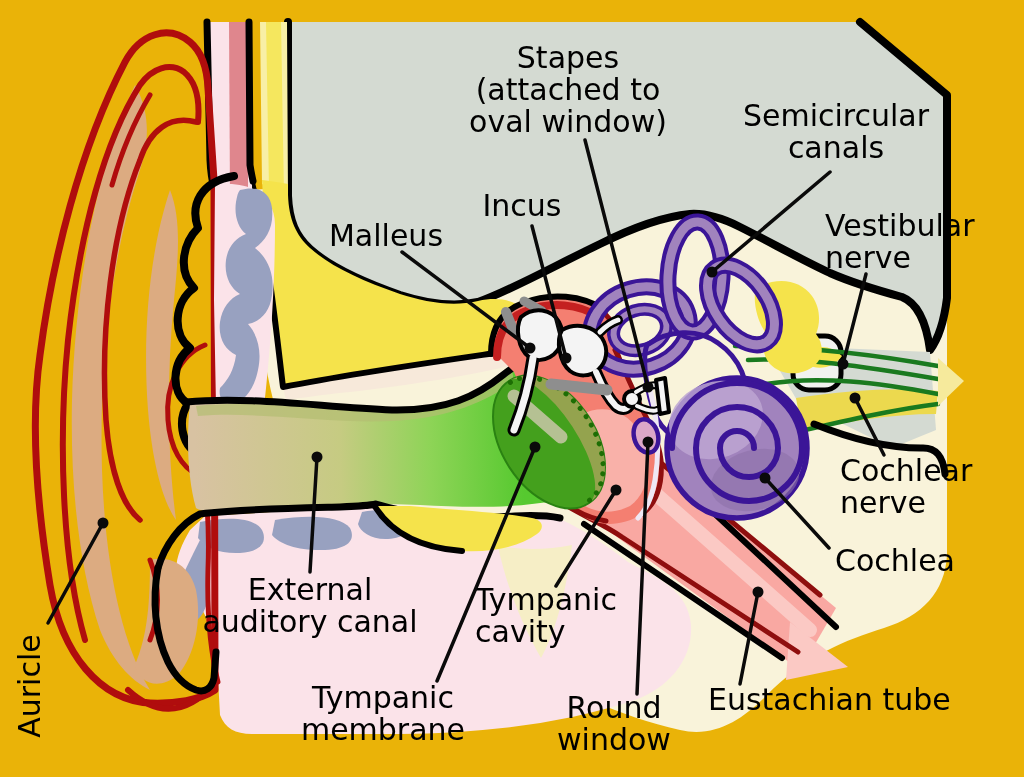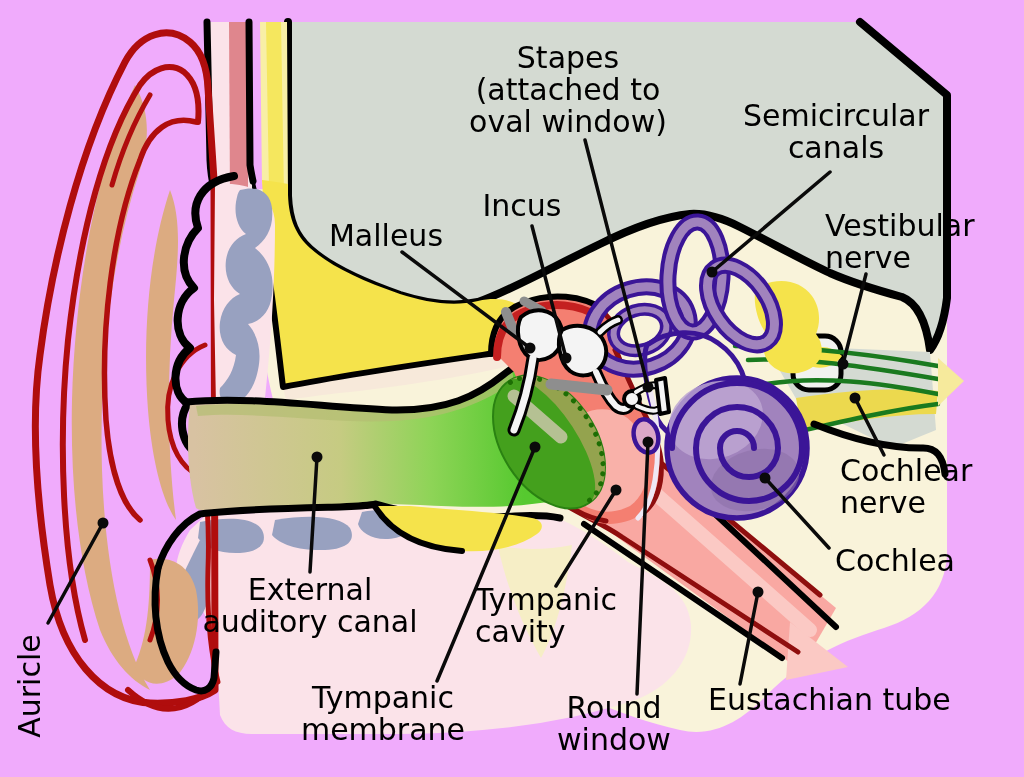--- a/index.html
+++ b/index.html
@@ -1,16 +1,16 @@
 <!DOCTYPE html>
 <html style="--skull_gray: #d4dad2; --bone_cream: #f9f3da; --marrow_yellow: #f5e34b; --pale_yellow: #f8efa6; --core_yellow: #f5e75e; --pale_strip: #f7e9da; --flesh_pink: #fbe3e9; --stripe_red: #df868d; --stripe_gray: #a79fab; --skin: #edc6a7; --skin_shade: #dcab81; --outline_red: #b00d0d; --cartilage_blue: #98a1c0; --canal_tan: #d8c2a2; --canal_olive: #b4bd72; --canal_green: #56c92f; --membrane_green: #44a01d; --membrane_olive: #99a351; --membrane_dot_green: #1d6e04; --cavity_red: #f47f71; --cavity_light: #f9b1a9; --dark_red: #8f0e0e; --bright_red: #c42020; --ossicle_white: #f4f4f4; --ligament_gray: #8e8e8e; --manubrium: #b5c193; --chorda_white: #efe8f4; --inner_ear_purple: #a183bd; --inner_ear_light: #bda6d2; --inner_ear_deep: #8d72a8; --inner_ear_dark: #3b1597; --round_window_pink: #dca8c8; --nerve_green: #1a7a1f; --nerve_yellow: #ecd94e; --arrow_yellow: #f6ea9c; --tube_pink: #f9a8a2; --tube_pale: #fbc9c4; --text_color: #000000;"><head>
 <meta charset="utf-8">
 <style>
   html,body{margin:0;padding:0;background:#fff;}
-  .stage{position:relative;width:1024px;height:777px;background:#f0abfc;overflow:hidden;
+  .stage{position:relative;width:1024px;height:777px;background:#eab308;overflow:hidden;
          font-family:"DejaVu Sans","Liberation Sans",sans-serif;}
   svg{display:block}
   
   .f-gray{fill:var(--skull_gray)} .f-cream{fill:var(--bone_cream)}
   .f-yellow{fill:var(--marrow_yellow)} .f-paleyellow{fill:var(--pale_yellow)}
   .f-corey{fill:var(--core_yellow)} .f-palestrip{fill:var(--pale_strip)}
   .f-pink{fill:var(--flesh_pink)} .f-stripe{fill:var(--stripe_red)}
   .f-skin{fill:var(--skin)} .f-shade{fill:var(--skin_shade)}
   .f-cart{fill:var(--cartilage_blue)} .f-cavity{fill:var(--cavity_red)}
   .f-cavlight{fill:var(--cavity_light)} .f-bone{fill:var(--ossicle_white)}

